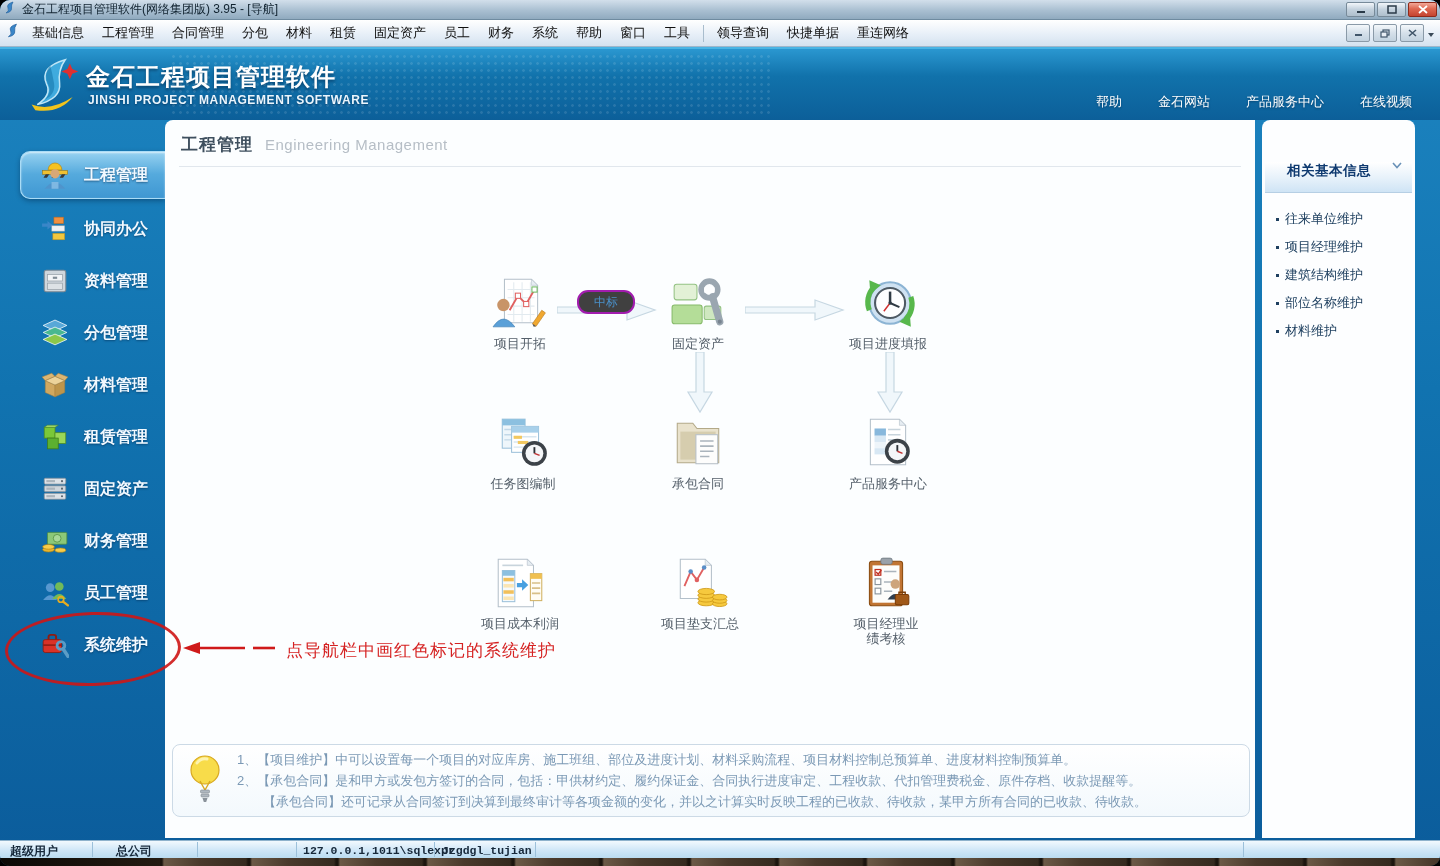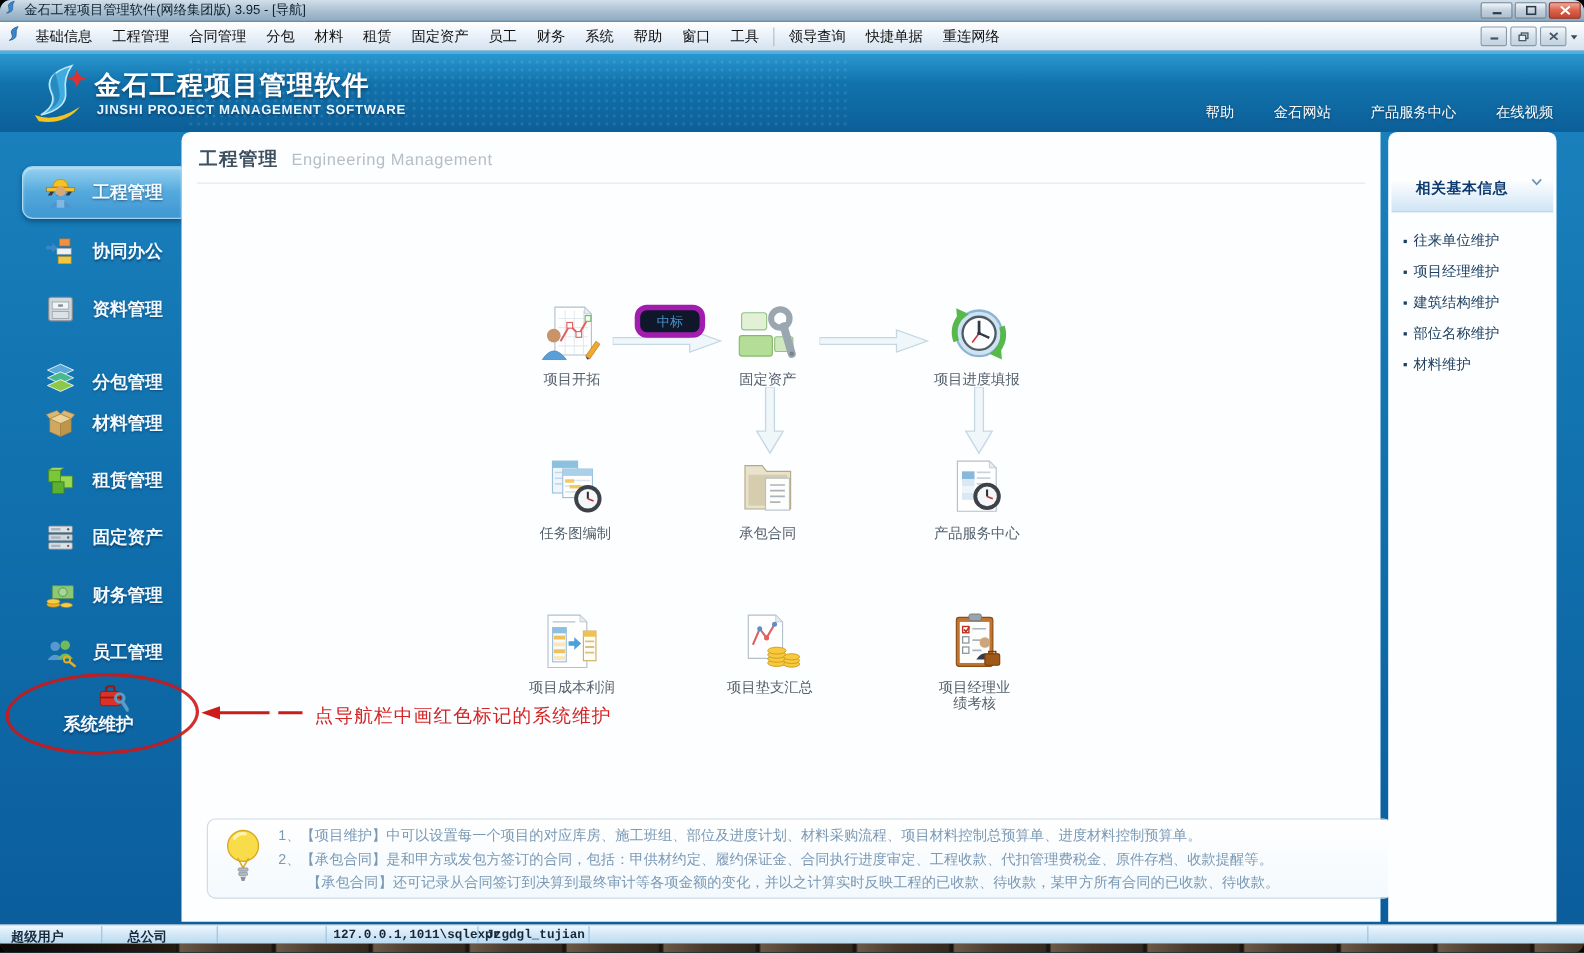--- a/index.html
+++ b/index.html
@@ -51,26 +51,26 @@
   .content{position:absolute;left:165px;top:120px;width:1090px;height:718px;background:#fcfeff;border-radius:8px 0 0 0;}
   .content-title-row{position:absolute;left:16px;top:13px;display:flex;align-items:baseline;}
   .content-title{font-size:17px;font-weight:bold;color:#3e4f5e;letter-spacing:1px;}
   .content-subtitle{font-size:15px;color:#b6bec6;margin-left:12px;letter-spacing:.5px;}
   .content-hr{position:absolute;left:14px;right:14px;top:46px;height:1px;background:#e1e7ed;}
   .flow-node{position:absolute;width:140px;text-align:center;cursor:pointer;}
   .flow-icon{display:inline-block;height:54px;}
   .flow-label{margin-top:2px;font-size:13px;color:#55606b;line-height:15px;}
   .flow-label.wrap{max-width:72px;margin-left:auto;margin-right:auto;}
   .flow-arrow{position:absolute;}
-  .flow-badge{position:absolute;width:54px;height:20px;border:5px solid #a21caf;border-radius:11px;
-    background:#0f172a;color:#4a90c8;font-size:12px;display:flex;align-items:center;justify-content:center;z-index:2;}
+  .flow-badge{position:absolute;width:54px;height:20px;border:2px solid #a21caf;border-radius:11px;
+    background:#404040;color:#4a90c8;font-size:12px;display:flex;align-items:center;justify-content:center;z-index:2;margin-top:13px;}
   
   .note-panel{position:absolute;left:7px;top:624px;width:1078px;height:73px;box-sizing:border-box;
     border:1px solid #ccdae6;border-radius:8px;background:linear-gradient(180deg,#ffffff,#f3f9fd);
-    display:flex;align-items:center;margin-left:16px;}
+    display:flex;align-items:center;}
   .note-bulb{margin:0 14px 0 14px;flex:0 0 auto;}
   .note-lines{font-size:13px;color:#7b99b5;line-height:21px;}
   .note-line{white-space:nowrap;}
   .note-line.indent{padding-left:26px;}
   
   .red-ellipse{position:absolute;left:5px;top:612px;width:170px;height:68px;border:3px solid rgba(206,22,22,.9);
     border-radius:50%;transform:rotate(-1.5deg);z-index:20;pointer-events:none;}
   .red-arrow{position:absolute;left:183px;top:640px;z-index:20;}
   .red-note{position:absolute;left:286px;top:639px;font-size:17px;color:#d52222;letter-spacing:1px;z-index:20;white-space:nowrap;}
   
@@ -222,21 +222,21 @@
         <svg width="28" height="28" viewBox="0 0 26 26">
           <rect x="3" y="3" width="20" height="20" rx="2" fill="#cfd6dc" stroke="#808c96"></rect>
           <rect x="6" y="7" width="14" height="6" fill="#f2f4f6" stroke="#98a2aa" stroke-width=".7"></rect>
           <rect x="11" y="9" width="4" height="2" fill="#808c96"></rect>
           <rect x="6" y="15" width="14" height="6" fill="#dde2e6" stroke="#98a2aa" stroke-width=".7"></rect>
         </svg>
       </span>
       <span class="nav-label">资料管理</span>
     </div>
 
-    <div class="nav-item" style="top:187px;align-items:flex-end;">
+    <div class="nav-item" style="top:187px;">
       <span class="nav-icon">
         <svg width="28" height="28" viewBox="0 0 26 26">
           <polygon points="13,1 24,6 13,11 2,6" fill="#58a8d8" stroke="#ffffff" stroke-width=".7"></polygon>
           <polygon points="13,7.5 24,12.5 13,17.5 2,12.5" fill="#48b890" stroke="#ffffff" stroke-width=".7"></polygon>
           <polygon points="13,14 24,19 13,24 2,19" fill="#8cc84a" stroke="#ffffff" stroke-width=".7"></polygon>
         </svg>
       </span>
       <span class="nav-label">分包管理</span>
     </div>
 
@@ -302,21 +302,21 @@
           <path d="M2 19.5 q6.5 -9 13 0 z" fill="#5898d0"></path>
           <circle cx="17" cy="7" r="4" fill="#72ba58"></circle>
           <path d="M10.5 18.5 q6.5 -9 13 0 z" fill="#72ba58"></path>
           <circle cx="18.5" cy="19" r="2.6" fill="none" stroke="#e8ac20" stroke-width="1.6"></circle>
           <line x1="20.5" y1="21" x2="25" y2="24.5" stroke="#e8ac20" stroke-width="2.2" stroke-linecap="round"></line>
         </svg>
       </span>
       <span class="nav-label">员工管理</span>
     </div>
 
-    <div class="nav-item" style="top:499px;flex-direction:column;">
+    <div class="nav-item" style="top:499px;">
       <span class="nav-icon">
         <svg width="28" height="28" viewBox="0 0 26 26">
           <rect x="2" y="8" width="17" height="12" rx="2" fill="#da3228" stroke="#8f1c12" stroke-width=".8"></rect>
           <path d="M7 8 v-2.4 a2 2 0 0 1 2 -2 h3 a2 2 0 0 1 2 2 V8" fill="none" stroke="#8f1c12" stroke-width="1.8"></path>
           <rect x="2" y="12.4" width="17" height="1.4" fill="#8f1c12"></rect>
           <circle cx="18.5" cy="13.5" r="3.6" fill="none" stroke="#5a9cc6" stroke-width="2.6"></circle>
           <line x1="20.5" y1="16.5" x2="25" y2="23.5" stroke="#5a9cc6" stroke-width="3.2" stroke-linecap="round"></line>
         </svg>
       </span>
       <span class="nav-label">系统维护</span>

